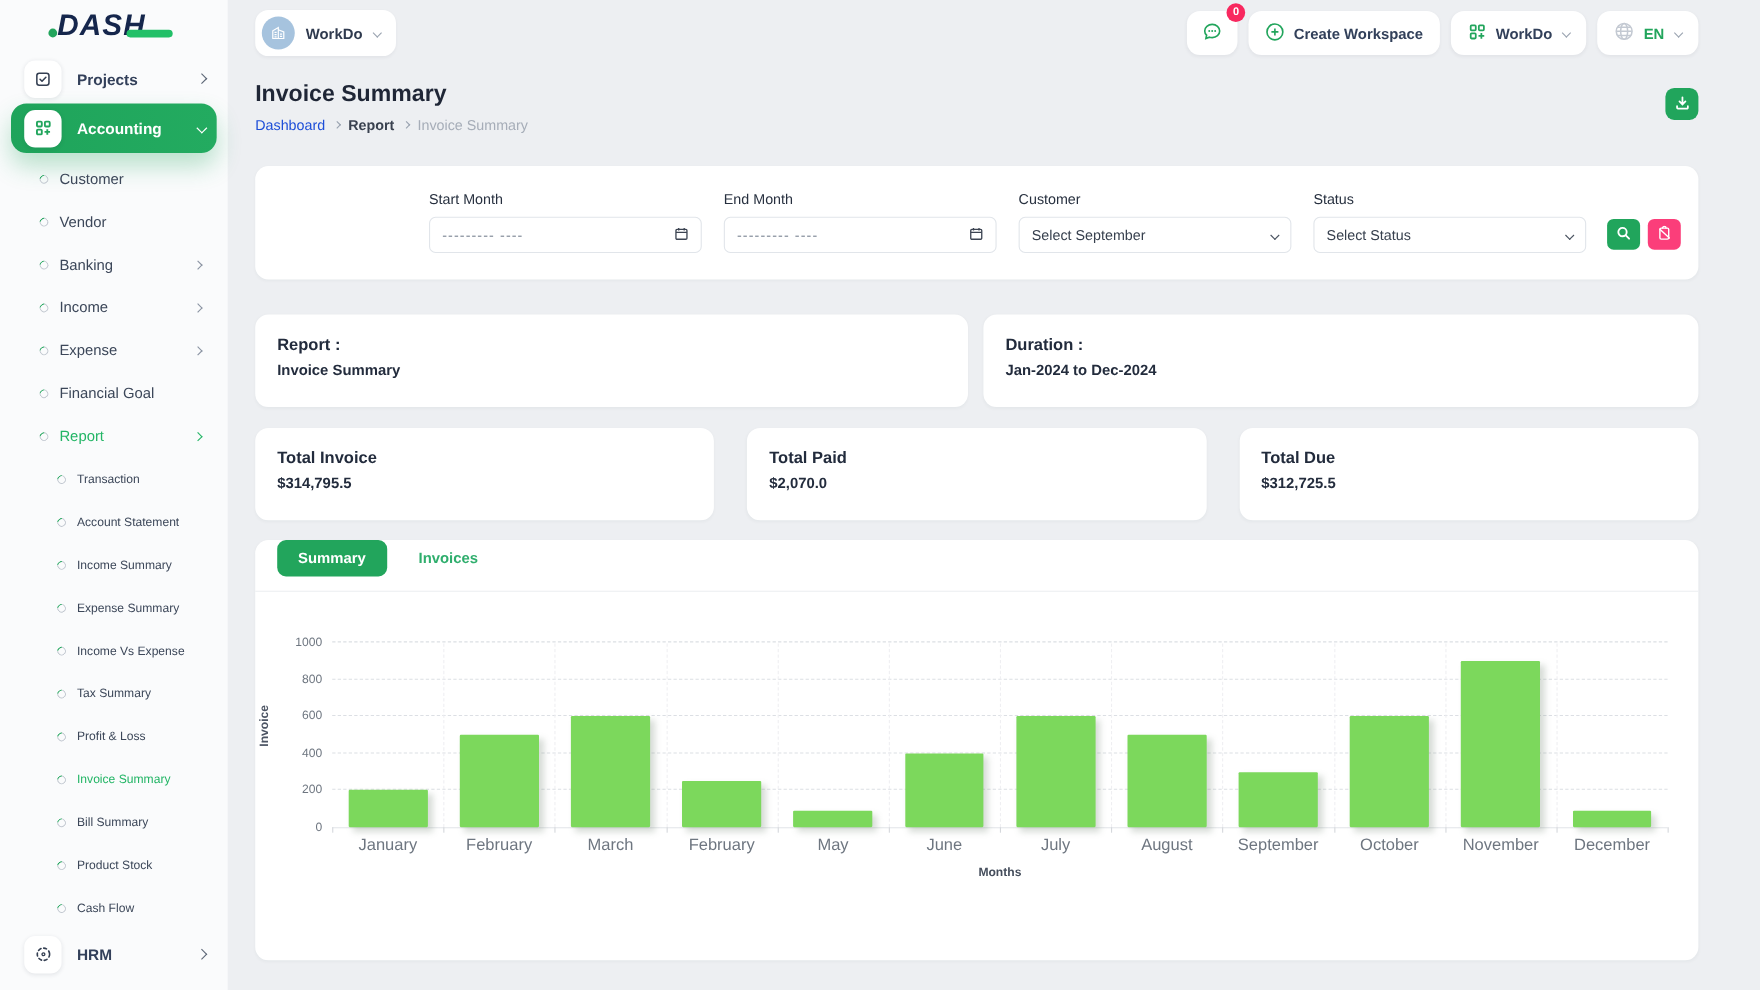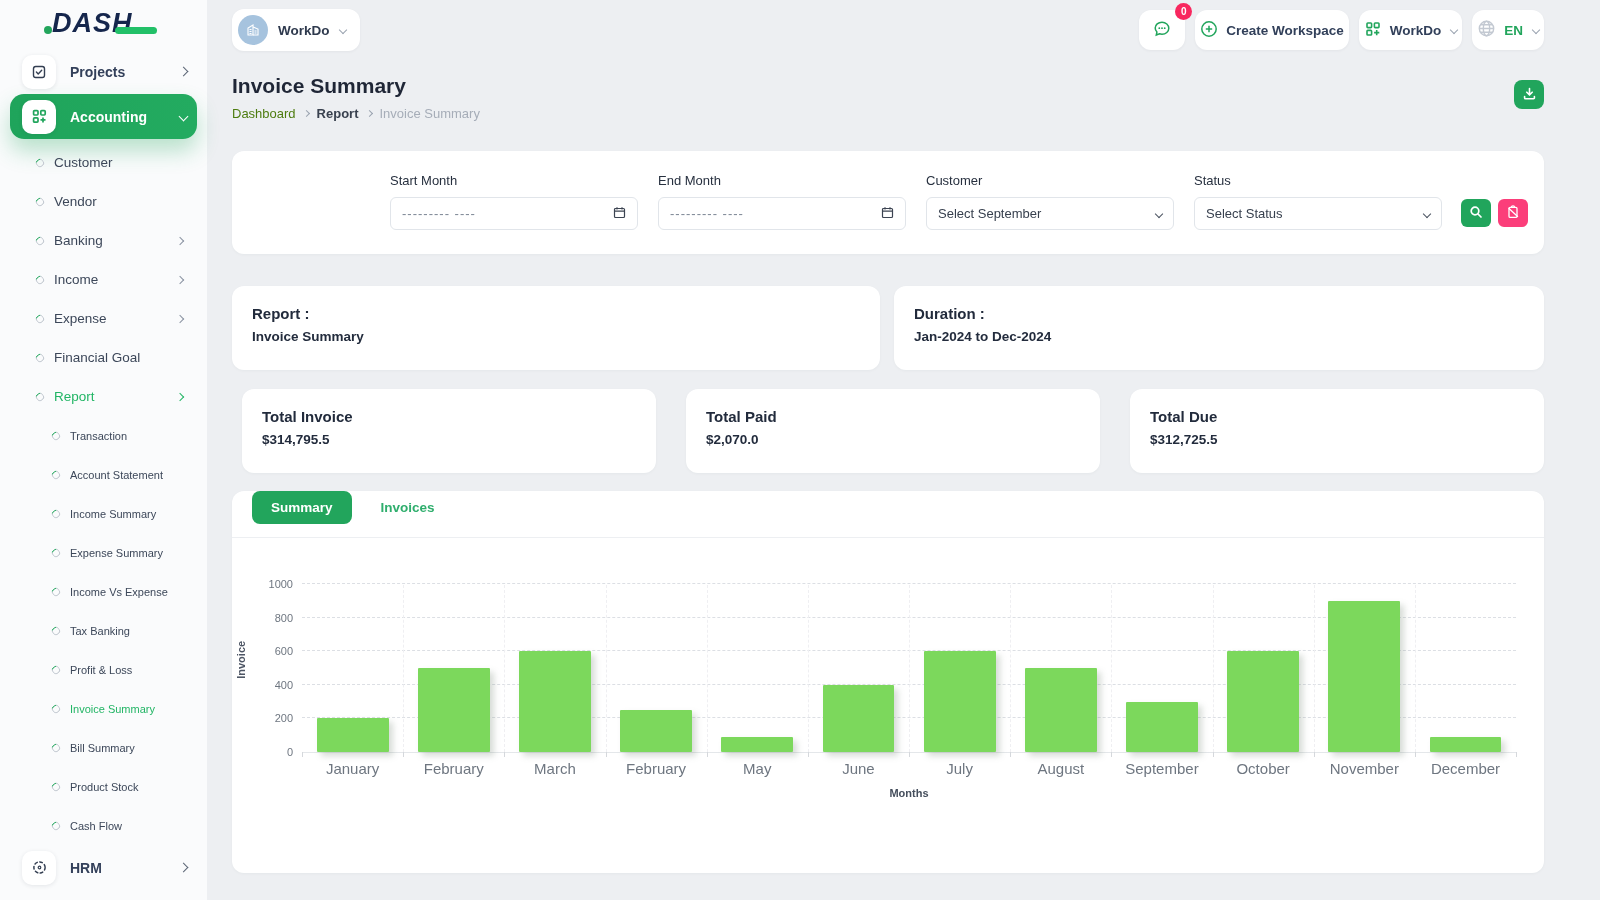--- a/index.html
+++ b/index.html
@@ -61,30 +61,30 @@
 
   
   .main { margin-left:207px; padding:0 56px 0 25px; }
 
   
   .topbar { display:flex; justify-content:space-between; align-items:center; padding-top:8px; height:52px; }
   .ws-pill { background:#fff; border-radius:12px; height:42px; display:flex; align-items:center; gap:10px; padding:0 14px 0 6px; cursor:pointer; box-shadow:0 1px 3px rgba(30,40,60,.05);}
   .ws-avatar { width:30px; height:30px; border-radius:50%; background:#a6c3de; display:flex; align-items:center; justify-content:center; }
   .ws-label { font-size:13.5px; font-weight:700; color:#2f3a4e; }
   .topbar-right { display:flex; align-items:center; gap:10px; }
-  .tb-btn { background:#fff; border-radius:12px; height:40px; display:flex; align-items:center; gap:8px; padding:0 5px; cursor:pointer; font-size:13.5px; font-weight:600; color:#32405a; box-shadow:0 1px 3px rgba(30,40,60,.05); position:relative; }
+  .tb-btn { background:#fff; border-radius:12px; height:40px; display:flex; align-items:center; gap:8px; padding:0 15px; cursor:pointer; font-size:13.5px; font-weight:600; color:#32405a; box-shadow:0 1px 3px rgba(30,40,60,.05); position:relative; }
   .tb-btn .chev { color:#9aa3b0; width:6px; height:6px; margin-left:2px;}
   .badge { position:absolute; top:-7px; right:-7px; min-width:17px; height:17px; background:#f8285f; color:#fff; border-radius:9px; font-size:10px; font-weight:700; display:flex; align-items:center; justify-content:center; padding:0 4px; }
   .lang-en { color:#22a55c; font-weight:700; }
 
   
   .page-head { display:flex; justify-content:space-between; align-items:flex-start; margin-top:22px; }
   .page-title { font-size:21px; font-weight:700; color:#1f2636; }
   .breadcrumb { display:flex; align-items:center; gap:8px; margin-top:8px; font-size:13px; }
-  .crumb-link { color:#4d7c0f; cursor:pointer; }
+  .crumb-link { color:#1d4ed8; cursor:pointer; }
   .crumb-mid { color:#39414f; font-weight:600; cursor:pointer; }
   .crumb-cur { color:#a6adb8; }
   .crumb-sep { color:#9aa3b0; width:5px; height:5px; }
   .dl-btn { width:30px; height:29px; background:#21a55c; border-radius:8px; border:none; display:flex; align-items:center; justify-content:center; cursor:pointer; margin-top:6px; }
 
   
   .card { background:#fff; border-radius:12px; box-shadow:0 1px 3px rgba(30,40,60,.04); }
 
   
   .filter-card { margin-top:30px; padding:22px 18px 24px 158px; display:flex; gap:20px; }
@@ -103,21 +103,21 @@
   .sq-btn.green { background:#21a55c; }
   .sq-btn.pink { background:#fb3e7a; }
 
   
   .row-2 { display:flex; gap:14px; margin-top:32px; }
   .info-card { padding:19px 5px 26px 20px; }
   .info-card.w1 { width:648px; }
   .info-card.w2 { flex:1; }
   .info-label { font-size:15px; font-weight:700; color:#222b3c; }
   .info-value { font-size:13.5px; font-weight:700; color:#232c3d; margin-top:7px; }
-  .row-3 { display:flex; gap:30px; margin-top:19px;margin-left:10px; }
+  .row-3 { display:flex; gap:30px; margin-top:19px; }
   .stat-card { flex:1; padding:19px 20px 26px 20px; }
 
   
   .chart-card { margin-top:18px; height:382px; }
   .tabs { display:flex; align-items:center; gap:10px; padding:0 20px; }
   .tab { font-size:13.5px; font-weight:600; padding:9px 19px; border-radius:8px; cursor:pointer; }
   .tab.active { background:#22a55c; color:#fff; }
   .tab.plain { color:#2fae6d; }
   .tab-divider { border-top:1px solid #edeff2; margin-top:13px; }
 
@@ -219,21 +219,21 @@
         <li class="sub-item lvl3">
           <span class="dot"></span>
           <span class="lbl">Expense Summary</span>
         </li>
         <li class="sub-item lvl3">
           <span class="dot"></span>
           <span class="lbl">Income Vs Expense</span>
         </li>
         <li class="sub-item lvl3">
           <span class="dot"></span>
-          <span class="lbl">Tax Banking</span>
+          <span class="lbl">Tax Summary</span>
         </li>
         <li class="sub-item lvl3">
           <span class="dot"></span>
           <span class="lbl">Profit &amp; Loss</span>
         </li>
         <li class="sub-item lvl3 active">
           <span class="dot"></span>
           <span class="lbl">Invoice Summary</span>
         </li>
         <li class="sub-item lvl3">

